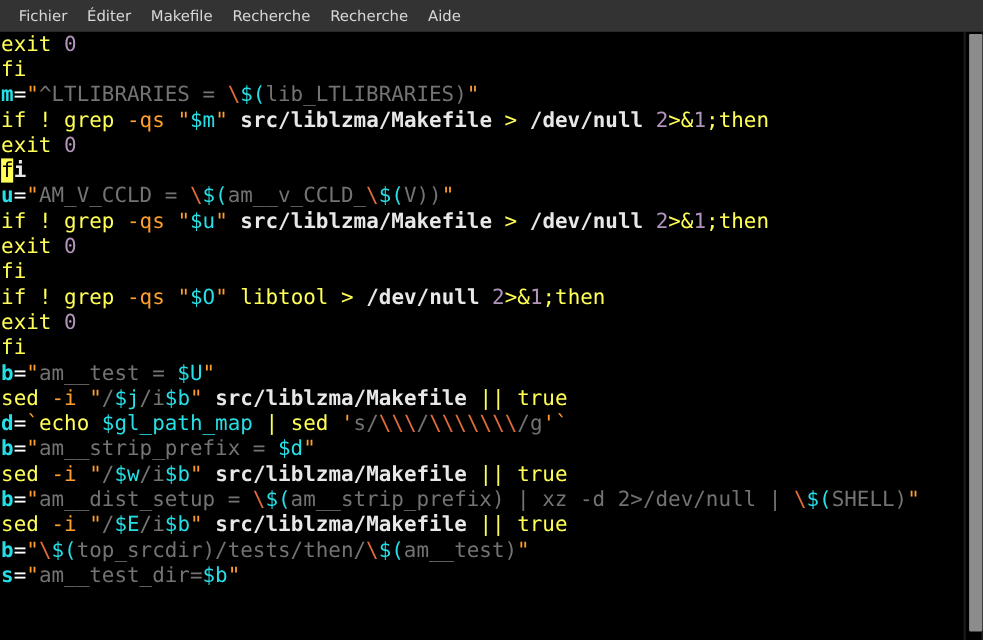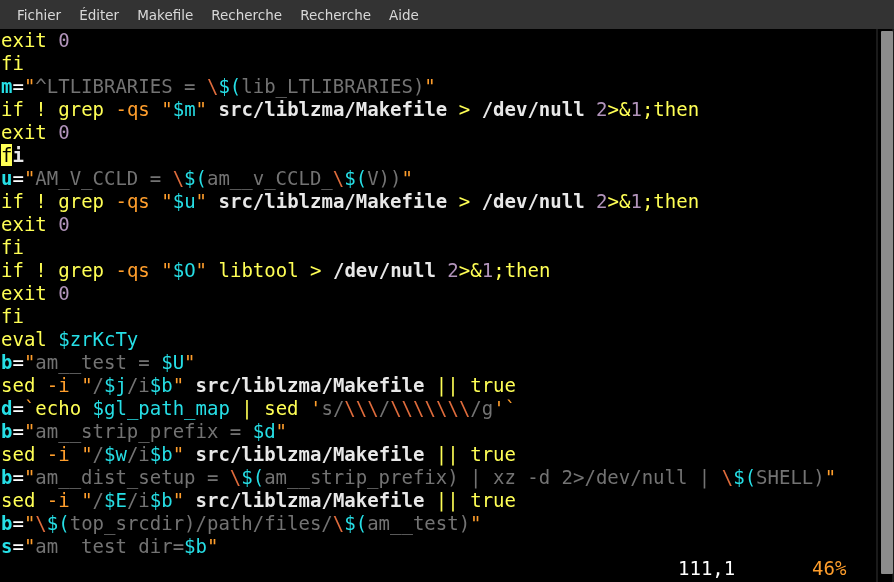--- a/index.html
+++ b/index.html
@@ -150,36 +150,31 @@
       <div class="row"><span class="kw">if</span><span class="plain"> </span><span class="bang">!</span><span class="plain"> </span><span class="kw">grep</span><span class="plain"> </span><span class="opt">-qs</span><span class="plain"> </span><span class="quote">"</span><span class="varref">$m</span><span class="quote">"</span><span class="plain"> </span><span class="plain">src/liblzma/Makefile</span><span class="plain"> </span><span class="redir">&gt;</span><span class="plain"> </span><span class="plain">/</span><span class="plain">dev/null</span><span class="plain"> </span><span class="num">2</span><span class="redir">&gt;</span><span class="redir">&amp;</span><span class="num">1</span><span class="kw">;</span><span class="kw">then</span></div>
       <div class="row"><span class="kw">exit</span><span class="plain"> </span><span class="num">0</span></div>
       <div class="row"><span class="cursor">f</span><span class="plain">i</span></div>
       <div class="row"><span class="var">u</span><span class="op">=</span><span class="quote">"</span><span class="str">AM_V_CCLD = </span><span class="esc">\</span><span class="varref">$(</span><span class="str">am__v_CCLD_</span><span class="esc">\</span><span class="varref">$(</span><span class="str">V))</span><span class="quote">"</span></div>
       <div class="row"><span class="kw">if</span><span class="plain"> </span><span class="bang">!</span><span class="plain"> </span><span class="kw">grep</span><span class="plain"> </span><span class="opt">-qs</span><span class="plain"> </span><span class="quote">"</span><span class="varref">$u</span><span class="quote">"</span><span class="plain"> </span><span class="plain">src/liblzma/Makefile</span><span class="plain"> </span><span class="redir">&gt;</span><span class="plain"> </span><span class="plain">/</span><span class="plain">dev/null</span><span class="plain"> </span><span class="num">2</span><span class="redir">&gt;</span><span class="redir">&amp;</span><span class="num">1</span><span class="kw">;</span><span class="kw">then</span></div>
       <div class="row"><span class="kw">exit</span><span class="plain"> </span><span class="num">0</span></div>
       <div class="row"><span class="kw">fi</span></div>
       <div class="row"><span class="kw">if</span><span class="plain"> </span><span class="bang">!</span><span class="plain"> </span><span class="kw">grep</span><span class="plain"> </span><span class="opt">-qs</span><span class="plain"> </span><span class="quote">"</span><span class="varref">$O</span><span class="quote">"</span><span class="plain"> </span><span class="kw">libtool</span><span class="plain"> </span><span class="redir">&gt;</span><span class="plain"> </span><span class="plain">/</span><span class="plain">dev/null</span><span class="plain"> </span><span class="num">2</span><span class="redir">&gt;</span><span class="redir">&amp;</span><span class="num">1</span><span class="kw">;</span><span class="kw">then</span></div>
       <div class="row"><span class="kw">exit</span><span class="plain"> </span><span class="num">0</span></div>
       <div class="row"><span class="kw">fi</span></div>
-      <div class="row"><span class="kw">eval</span><span class="plain"> </span><span class="varref">$zrKcTy</span></div>
       <div class="row"><span class="var">b</span><span class="op">=</span><span class="quote">"</span><span class="str">am__test = </span><span class="varref">$U</span><span class="quote">"</span></div>
       <div class="row"><span class="kw">sed</span><span class="plain"> </span><span class="opt">-i</span><span class="plain"> </span><span class="quote">"</span><span class="str">/</span><span class="varref">$j</span><span class="str">/i</span><span class="varref">$b</span><span class="quote">"</span><span class="plain"> </span><span class="plain">src/liblzma/Makefile</span><span class="plain"> </span><span class="kw">||</span><span class="plain"> </span><span class="kw">true</span></div>
       <div class="row"><span class="var">d</span><span class="op">=</span><span class="quote">`</span><span class="kw">echo</span><span class="plain"> </span><span class="varref">$gl_path_map</span><span class="plain"> </span><span class="kw">|</span><span class="plain"> </span><span class="kw">sed</span><span class="plain"> </span><span class="quote">'</span><span class="str">s/</span><span class="esc">\</span><span class="esc">\</span><span class="esc">\</span><span class="str">/</span><span class="esc">\</span><span class="esc">\</span><span class="esc">\</span><span class="esc">\</span><span class="esc">\</span><span class="esc">\</span><span class="esc">\</span><span class="str">/g</span><span class="quote">'</span><span class="quote">`</span></div>
       <div class="row"><span class="var">b</span><span class="op">=</span><span class="quote">"</span><span class="str">am__strip_prefix = </span><span class="varref">$d</span><span class="quote">"</span></div>
       <div class="row"><span class="kw">sed</span><span class="plain"> </span><span class="opt">-i</span><span class="plain"> </span><span class="quote">"</span><span class="str">/</span><span class="varref">$w</span><span class="str">/i</span><span class="varref">$b</span><span class="quote">"</span><span class="plain"> </span><span class="plain">src/liblzma/Makefile</span><span class="plain"> </span><span class="kw">||</span><span class="plain"> </span><span class="kw">true</span></div>
       <div class="row"><span class="var">b</span><span class="op">=</span><span class="quote">"</span><span class="str">am__dist_setup = </span><span class="esc">\</span><span class="varref">$(</span><span class="str">am__strip_prefix) | xz -d 2&gt;/dev/null | </span><span class="esc">\</span><span class="varref">$(</span><span class="str">SHELL)</span><span class="quote">"</span></div>
       <div class="row"><span class="kw">sed</span><span class="plain"> </span><span class="opt">-i</span><span class="plain"> </span><span class="quote">"</span><span class="str">/</span><span class="varref">$E</span><span class="str">/i</span><span class="varref">$b</span><span class="quote">"</span><span class="plain"> </span><span class="plain">src/liblzma/Makefile</span><span class="plain"> </span><span class="kw">||</span><span class="plain"> </span><span class="kw">true</span></div>
-      <div class="row"><span class="var">b</span><span class="op">=</span><span class="quote">"</span><span class="esc">\</span><span class="varref">$(</span><span class="str">top_srcdir)/path/files/</span><span class="esc">\</span><span class="varref">$(</span><span class="str">am__test)</span><span class="quote">"</span></div>
+      <div class="row"><span class="var">b</span><span class="op">=</span><span class="quote">"</span><span class="esc">\</span><span class="varref">$(</span><span class="str">top_srcdir)/tests/then/</span><span class="esc">\</span><span class="varref">$(</span><span class="str">am__test)</span><span class="quote">"</span></div>
       <div class="row"><span class="var">s</span><span class="op">=</span><span class="quote">"</span><span class="str">am__test_dir=</span><span class="varref">$b</span><span class="quote">"</span></div>
     </div>
 
-  <div id="statusline">
-    <span id="status-pos">111,1</span>
-    <span id="status-pct">46%</span>
-  </div>
 
   <div id="scrollbar">
     <div id="scrollbar-track">
       <div id="scrollbar-thumb" style="top: 2px; height: 543.47px;"></div>
     </div>
   </div>
 
 </div>
 
 </body></html>

